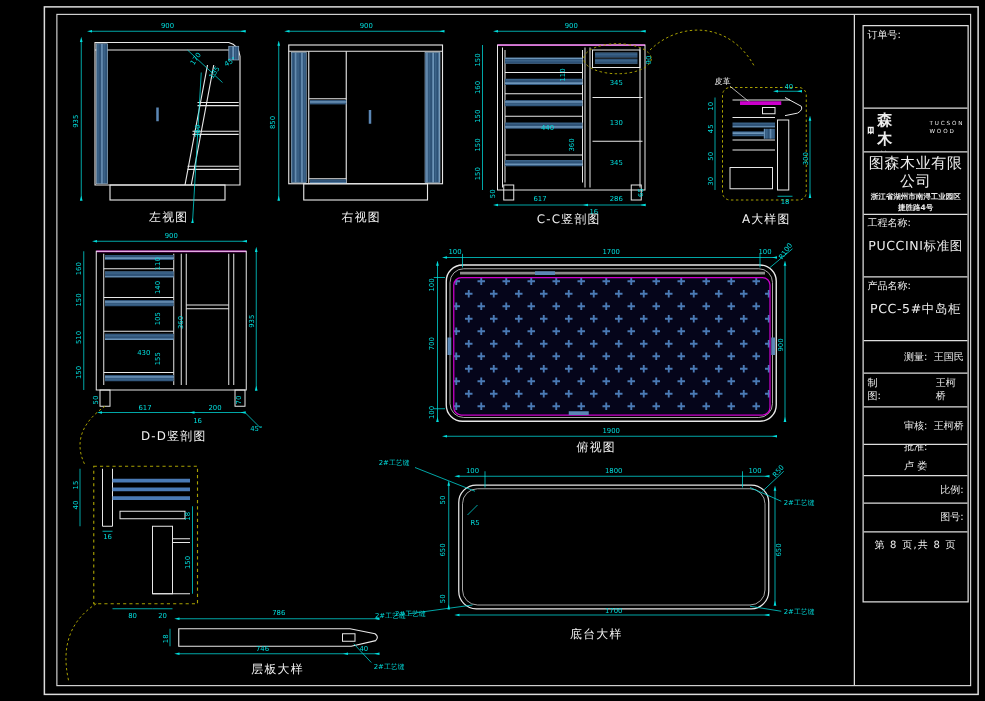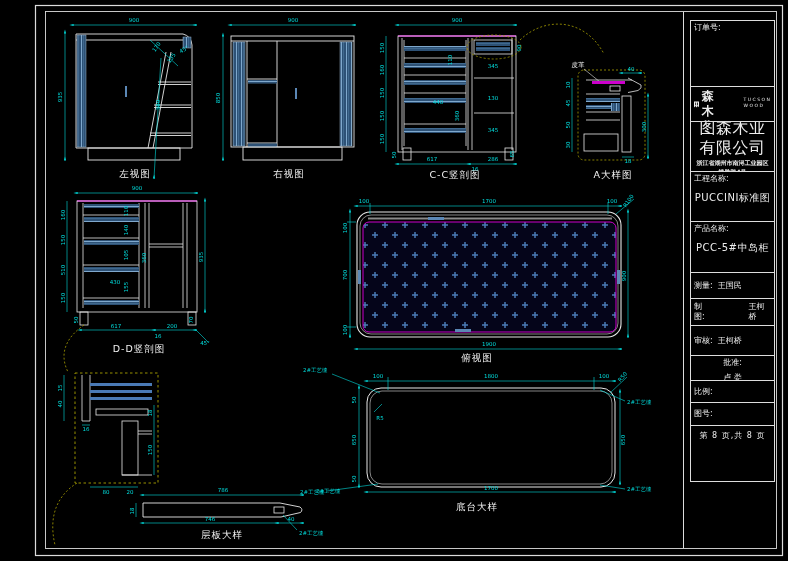--- a/index.html
+++ b/index.html
@@ -15,26 +15,26 @@
       color:#ededed;box-sizing:border-box;background:#000;}
   .tb .row{box-sizing:border-box;border-bottom:1px solid #ddd;position:relative;
       padding:2px 3px;font-size:8px;overflow:hidden;line-height:1.25;}
   .tb .row:last-child{border-bottom:none;}
   .r-order{height:66px;}
   .r-logo{height:35px;display:flex;align-items:center;justify-content:center;gap:3px;flex-direction:row;}
   .logo-line{display:flex;align-items:center;gap:3px;}
   .logo-name{font-size:12px;font-weight:bold;letter-spacing:1px;}
   .logo-sub{font-size:4.5px;letter-spacing:1.5px;margin-left:18px;margin-top:-3px;}
   .r-company{height:50px;text-align:center;display:flex;flex-direction:column;justify-content:center;gap:1px;}
-  .company-name{font-size:16px;letter-spacing:0.5px;}
+  .company-name{font-size:12px;letter-spacing:0.5px;}
   .addr{font-size:6px;font-weight:bold;line-height:8px;}
   .r-proj{height:50px;}
   .r-prod{height:51px;}
   .cell-val{display:block;text-align:center;margin-top:8px;font-size:10px;letter-spacing:0.5px;}
-  .r-sm{display:flex;align-items:center;gap:5px;font-size:8.5px;}
+  .r-sm{display:flex;align-items:center;gap:5px;font-size:8.5px;justify-content:flex-end;}
   .h26{height:26px;}.h27{height:27px;gap:37px;}.h30{height:30px;}.h25{height:25px;flex-direction:column;}.h23{height:23px;}
   .r-owner{height:72px;}
   .h22{height:22px;}
   .r-page{height:20px;display:flex;align-items:center;justify-content:center;font-size:8px;letter-spacing:1px;}
 </style>
 </head>
 <body>
 
 <div class="stage">
 

